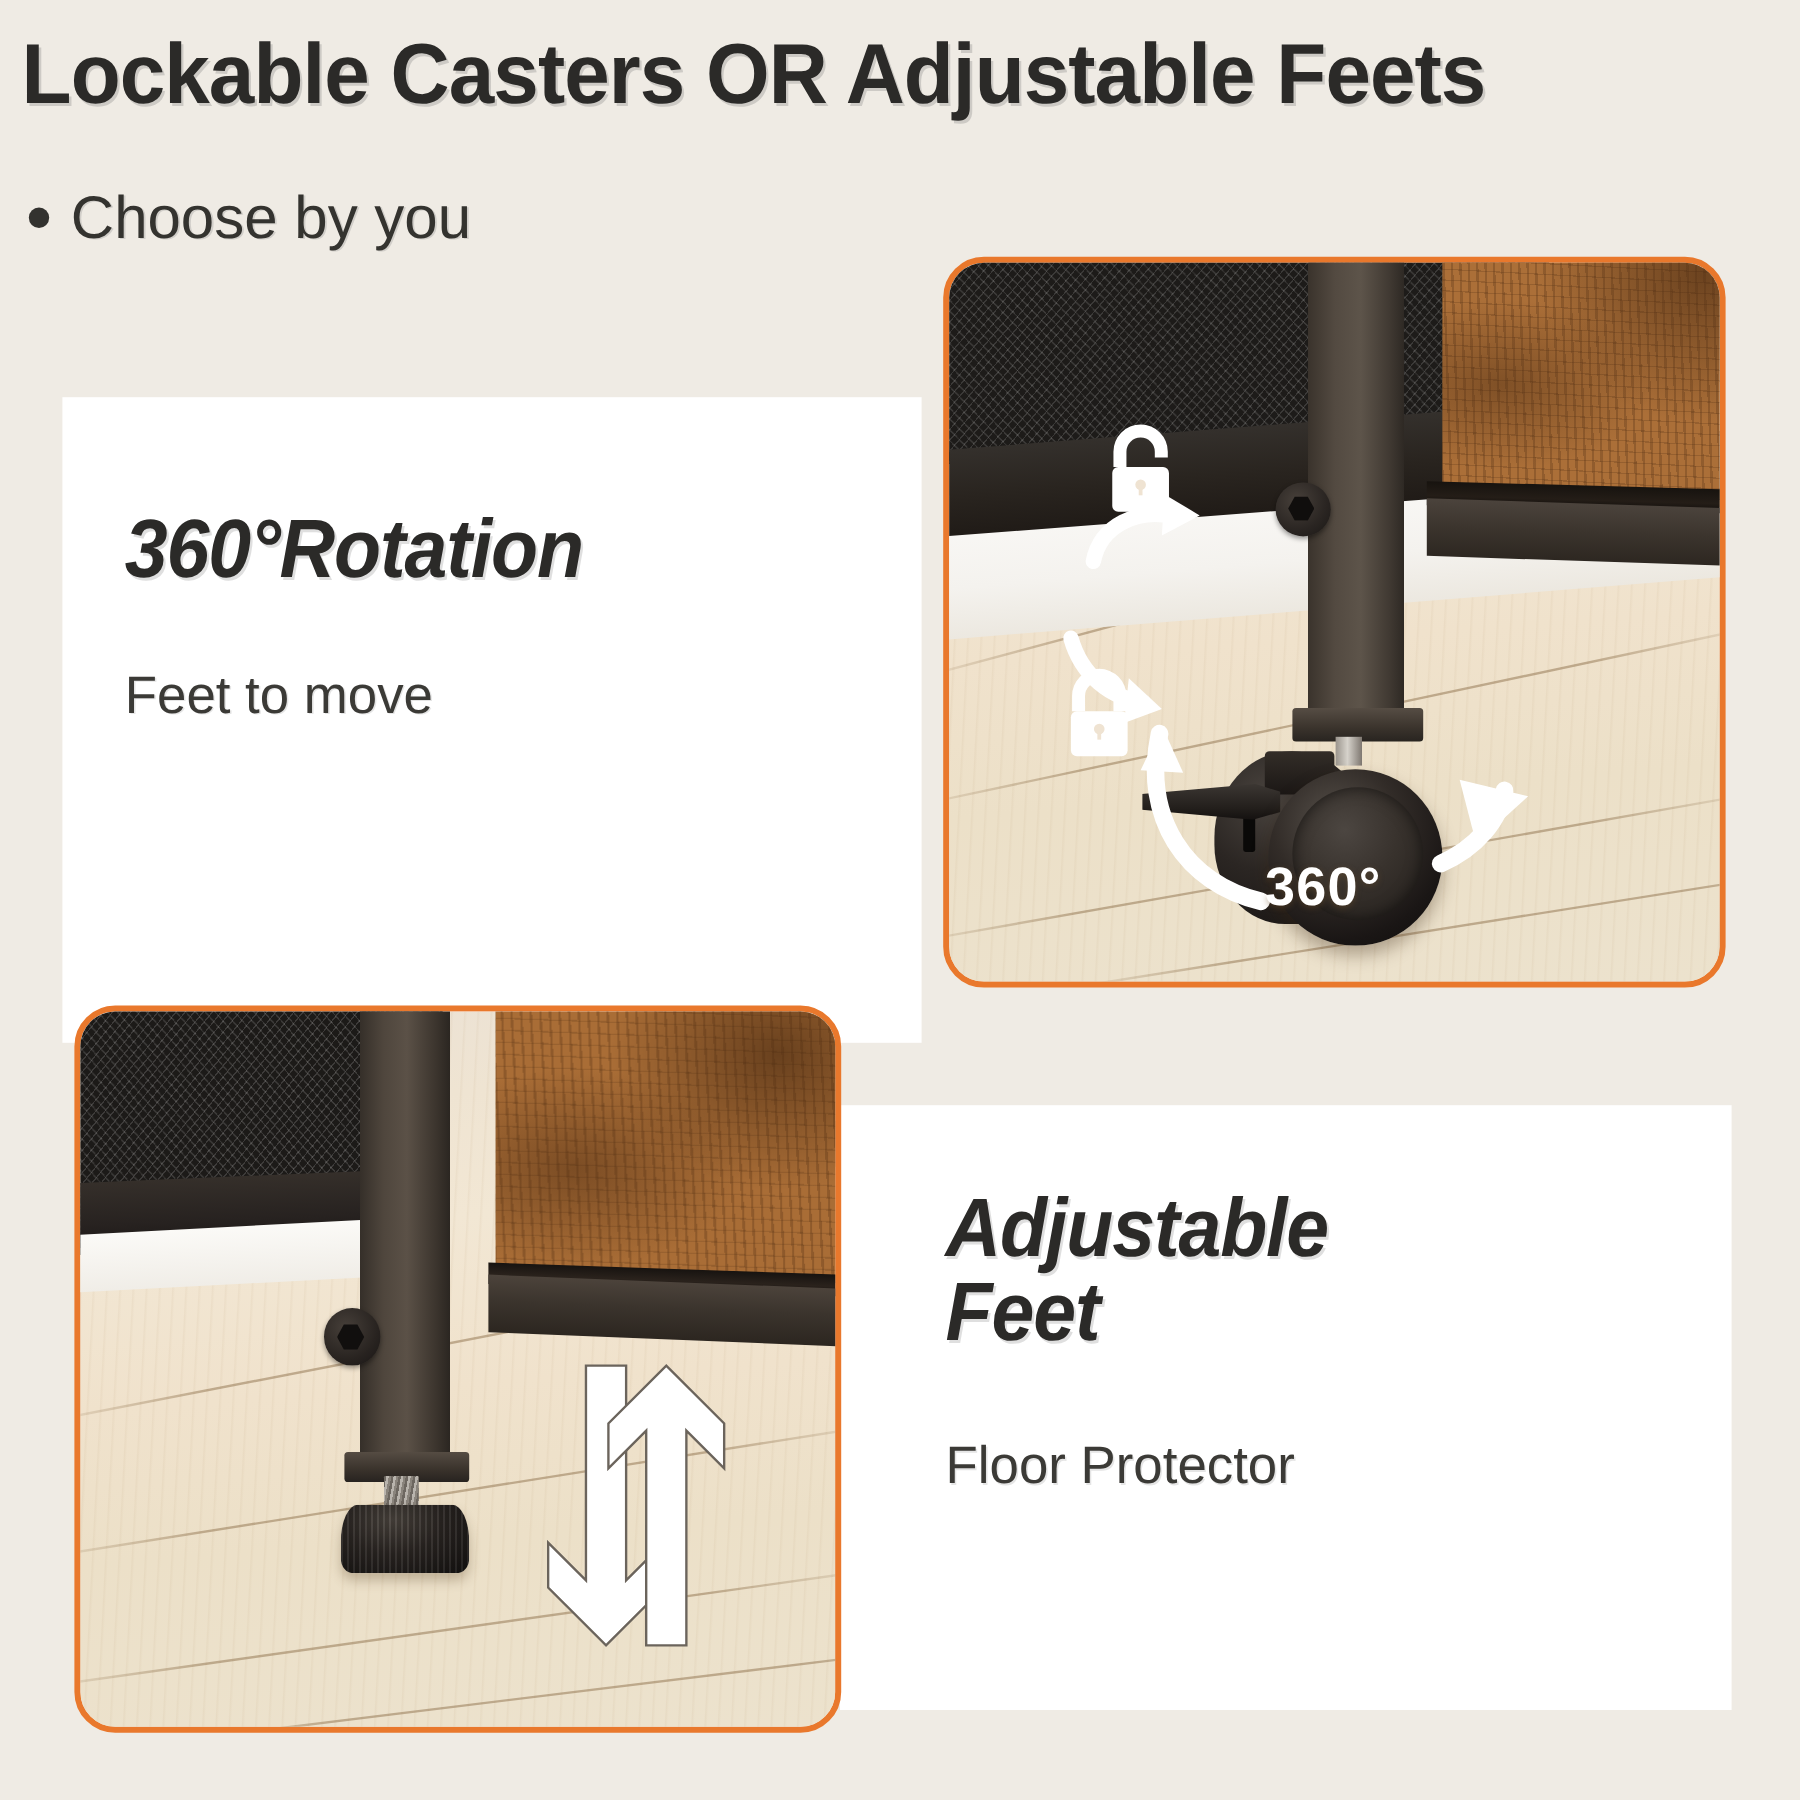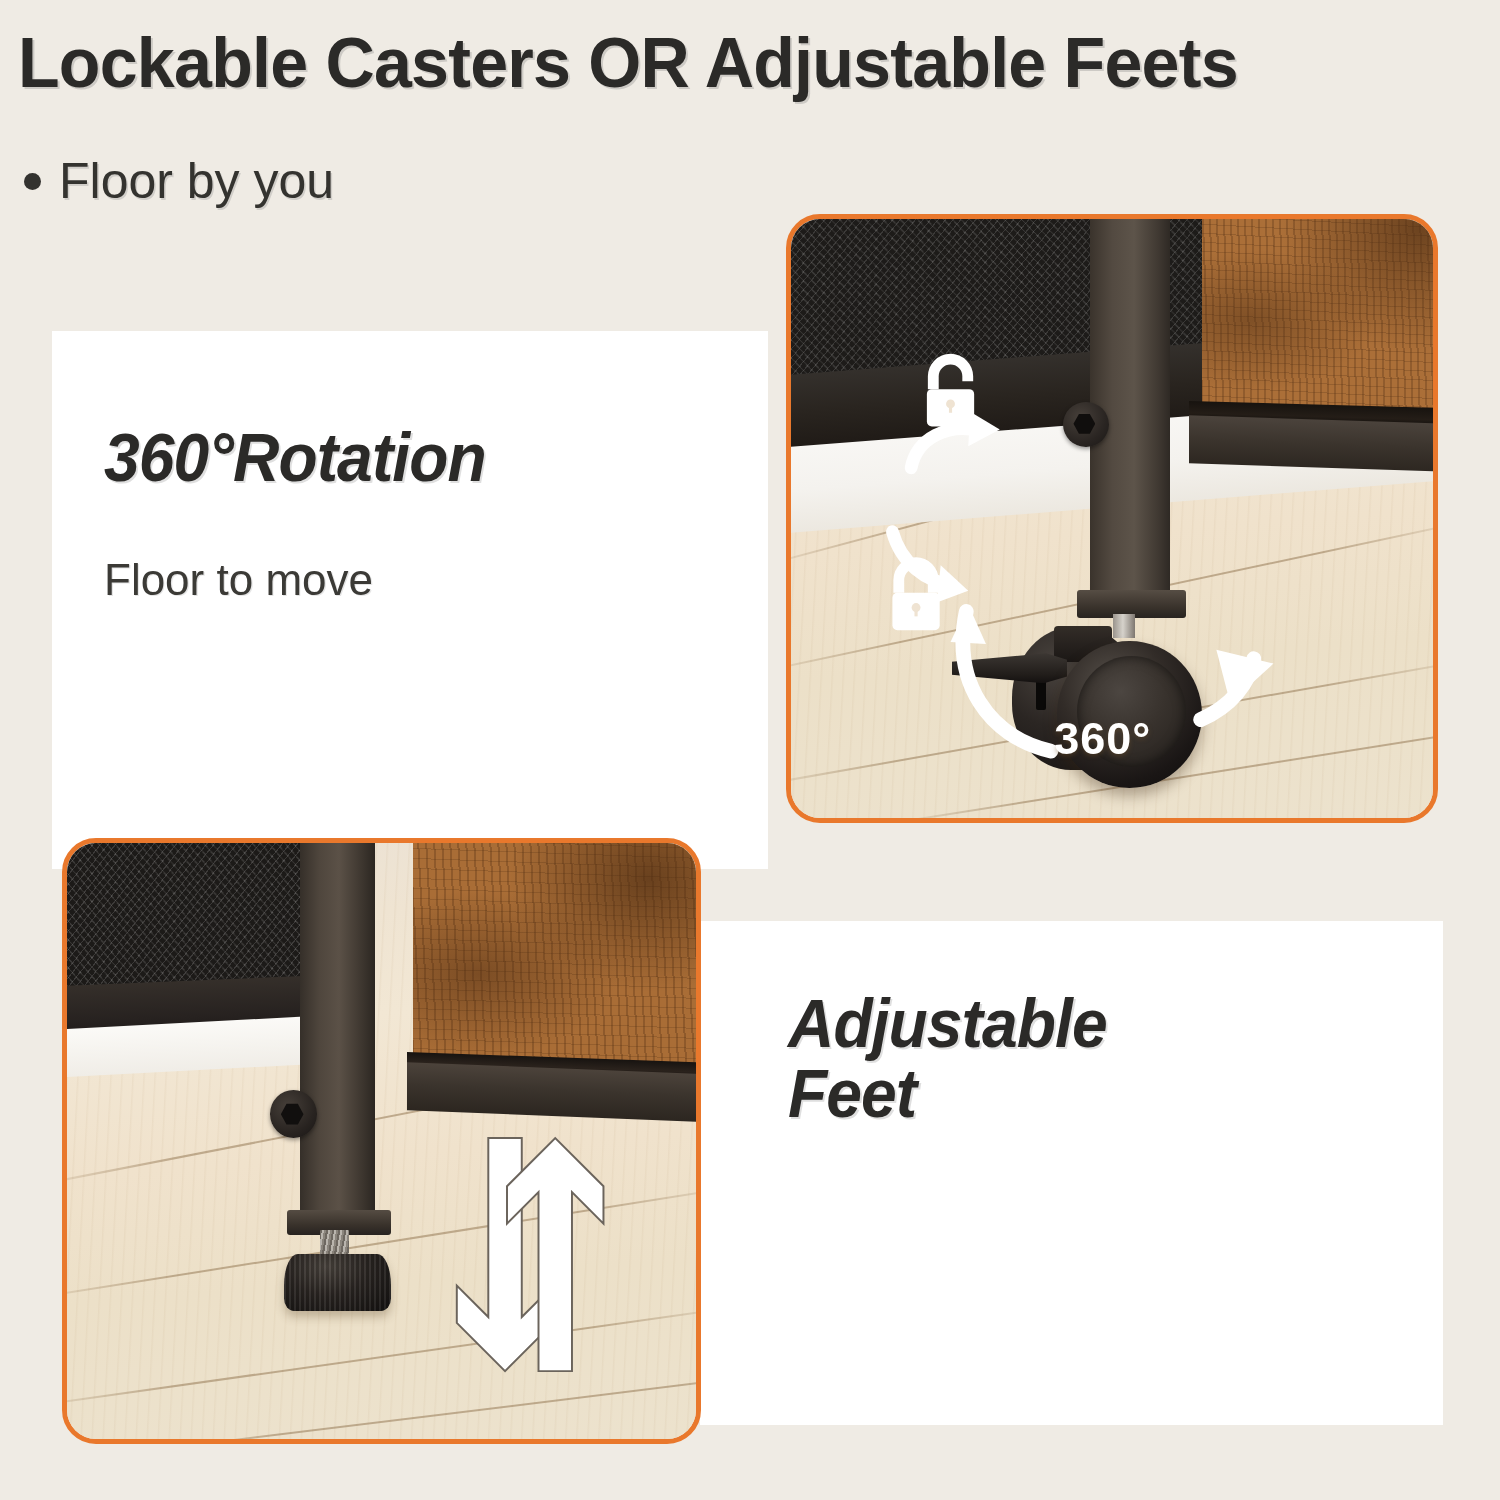--- a/index.html
+++ b/index.html
@@ -400,31 +400,32 @@
     text-shadow: 0 2px 5px rgba(110,80,40,.45);
   }
 </style>
 </head>
 <body>
 
 <div id="header-block">
   <div id="page-title">Lockable Casters  OR  Adjustable Feets</div>
   <div id="subtitle-row">
     <span id="bullet-dot"></span>
-    <span id="subtitle-text">Floor by you</span>
+    <span id="subtitle-text">Choose by you</span>
   </div>
 </div>
 
 <div class="text-card" id="card-rotation">
   <div class="card-head" id="rotation-title">360°Rotation</div>
-  <div id="rotation-sub">Floor to move</div>
+  <div id="rotation-sub">Feet to move</div>
 </div>
 
 <div class="text-card" id="card-feet">
   <div class="card-head" id="feet-title">Adjustable Feet</div>
+  <div id="feet-sub">Floor Protector</div>
 </div>
 
 <div class="photo-card" id="photo-caster">
   <div class="photo-inner">
     <div class="floor">
       <div class="floor-grain"></div>
       <div class="plank-line" style="left:-10%;top:42%;width:120%;transform:rotate(-15deg);"></div>
       <div class="plank-line" style="left:-10%;top:63%;width:120%;transform:rotate(-12deg);"></div>
       <div class="plank-line" style="left:-10%;top:84%;width:120%;transform:rotate(-10deg);"></div>
       <div class="plank-line" style="left:12%;top:92%;width:110%;transform:rotate(-9deg);"></div>

